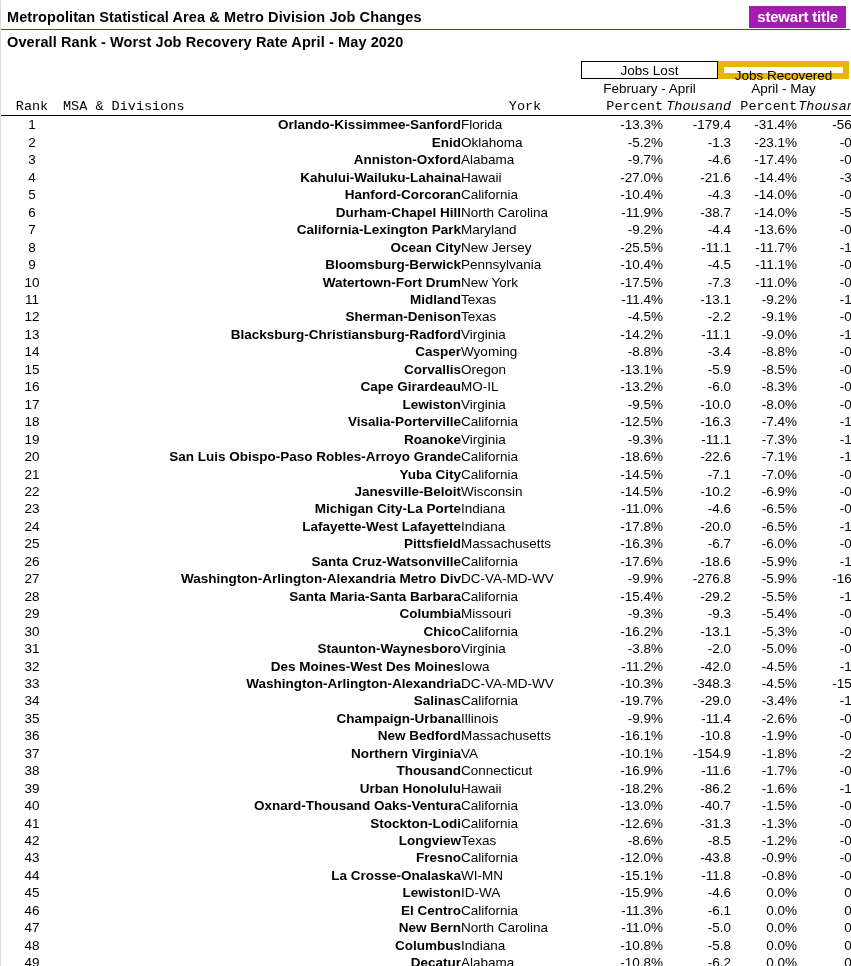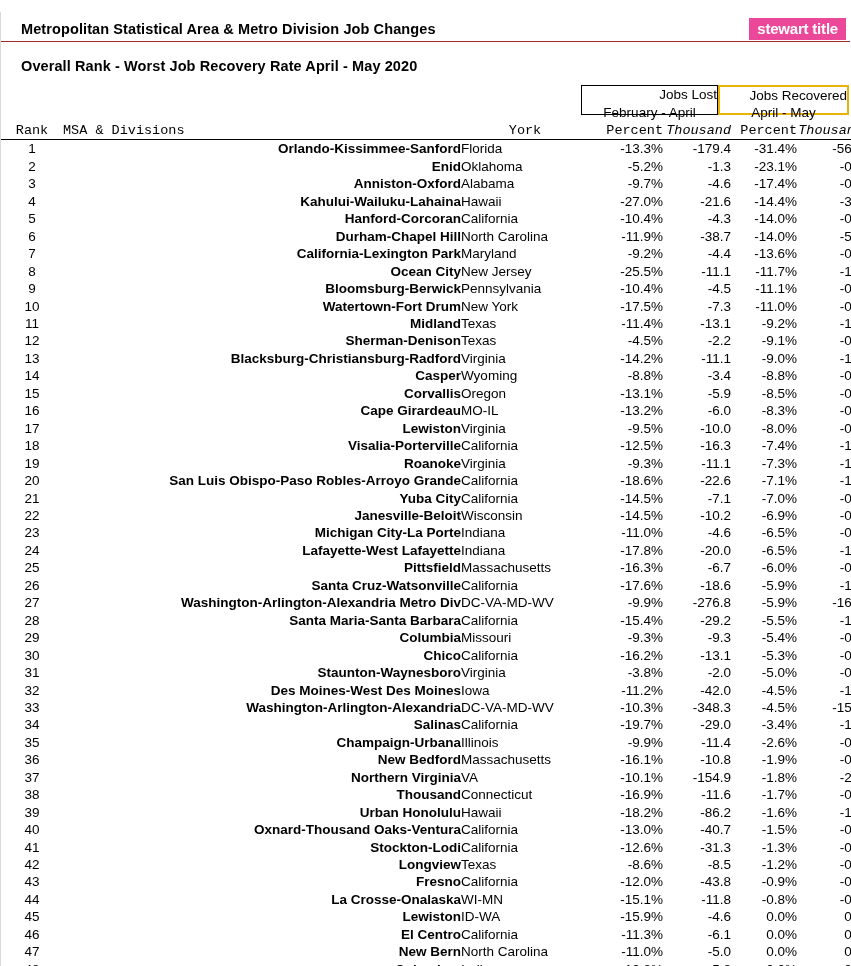--- a/index.html
+++ b/index.html
@@ -27,73 +27,72 @@
   
   .title-block {
     position: relative;
     padding: 0;
   }
   .title-line {
     font-weight: bold;
     font-size: 14.5px;
     letter-spacing: 0.1px;
     line-height: 21px;
-    padding-left: 20px;
+    padding-left: 6px;
     white-space: nowrap;
-    margin-top: 12px;
   }
   .title-line-1 {
     padding-top: 7px;
     padding-bottom: 1px;
     border-bottom: 1px solid #9e2a2b;
   }
   .title-line-2 {
     padding-top: 2px;
     padding-bottom: 2px;
   }
 
   .logo {
     position: absolute;
     right: 4px;
     top: 6px;
-    background: #ec4899;
+    background: #a21caf;
     color: #ffffff;
     font-weight: bold;
     font-size: 15px;
     line-height: 19px;
     padding: 1px 8px 2px 8px;
     letter-spacing: -0.2px;
     white-space: nowrap;
   }
 
   
   .group-row {
     position: relative;
     height: 19px;
     margin-top: 6px;
   }
   .group-box {
     position: absolute;
     top: 0;
-    height: 30px;
+    height: 18px;
     line-height: 17px;
     font-size: 13.5px;
-    text-align: right;
+    text-align: center;
     box-sizing: border-box;
     white-space: nowrap;
   }
   .group-lost {
     left: 580px;
     width: 137px;
     border: 1px solid #000000;
   }
   .group-recovered {
     left: 717px;
     width: 131px;
-    border: 2px solid #eab308;
+    border: 6px solid #eab308;
   }
 
   
   .period-row {
     position: relative;
     height: 18px;
   }
   .period {
     position: absolute;
     top: 0;

